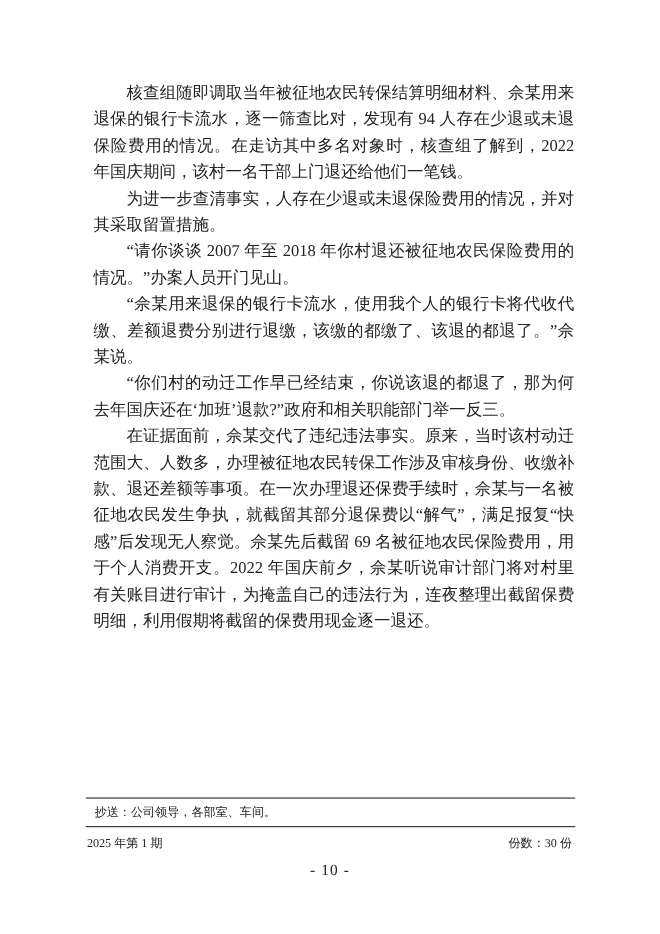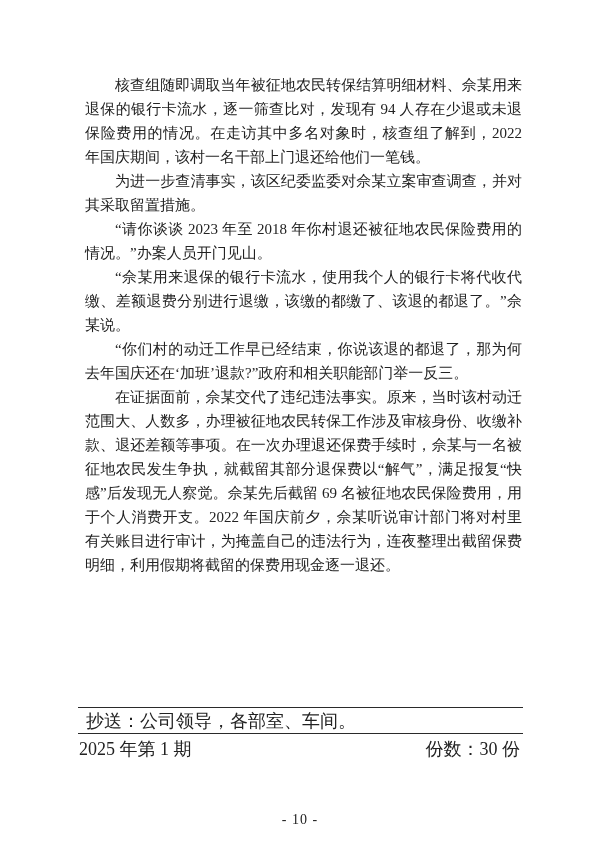--- a/index.html
+++ b/index.html
@@ -26,57 +26,57 @@
     text-align: justify;
     text-justify: inter-character;
   }
   .content p {
     margin: 0;
     text-indent: 2em;
   }
   .footer {
     position: absolute;
     left: 78px;
-    top: 707px;
+    top: 725px;
     width: 445px;
-    font-size: 18px;
+    font-size: 11px;
   }
   .rule {
     height: 0;
     border-top: 1px solid #2a2a2a;
   }
   .cc-row {
     line-height: 24px;
     padding: 1px 0 0 8px;
   }
   .meta-row {
     display: flex;
     justify-content: space-between;
     line-height: 24px;
     padding: 3px 3px 0 1px;
   }
   .page-number {
     position: absolute;
-    top: 812px;
+    top: 784px;
     left: 0;
     width: 100%;
     text-align: center;
     font-size: 14px;
     letter-spacing: 1px;
   }
 </style>
 </head>
 <body>
 
 <div class="page">
 
   <div class="content">
     <p>核查组随即调取当年被征地农民转保结算明细材料、佘某用来退保的银行卡流水，逐一筛查比对，发现有 94 人存在少退或未退保险费用的情况。在走访其中多名对象时，核查组了解到，2022 年国庆期间，该村一名干部上门退还给他们一笔钱。</p>
-    <p>为进一步查清事实，该区纪委监委对佘某立案审查调查，并对其采取留置措施。</p>
-    <p>“请你谈谈 2023 年至 2018 年你村退还被征地农民保险费用的情况。”办案人员开门见山。</p>
+    <p>为进一步查清事实，人存在少退或未退保险费用的情况，并对其采取留置措施。</p>
+    <p>“请你谈谈 2007 年至 2018 年你村退还被征地农民保险费用的情况。”办案人员开门见山。</p>
     <p>“佘某用来退保的银行卡流水，使用我个人的银行卡将代收代缴、差额退费分别进行退缴，该缴的都缴了、该退的都退了。”佘某说。</p>
     <p>“你们村的动迁工作早已经结束，你说该退的都退了，那为何去年国庆还在‘加班’退款?”政府和相关职能部门举一反三。</p>
     <p>在证据面前，佘某交代了违纪违法事实。原来，当时该村动迁范围大、人数多，办理被征地农民转保工作涉及审核身份、收缴补款、退还差额等事项。在一次办理退还保费手续时，佘某与一名被征地农民发生争执，就截留其部分退保费以“解气”，满足报复“快感”后发现无人察觉。佘某先后截留 69 名被征地农民保险费用，用于个人消费开支。2022 年国庆前夕，佘某听说审计部门将对村里有关账目进行审计，为掩盖自己的违法行为，连夜整理出截留保费明细，利用假期将截留的保费用现金逐一退还。</p>
   </div>
 
   <div class="footer">
     <div class="rule"></div>
     <div class="cc-row">抄送：公司领导，各部室、车间。</div>
     <div class="rule"></div>
     <div class="meta-row">

